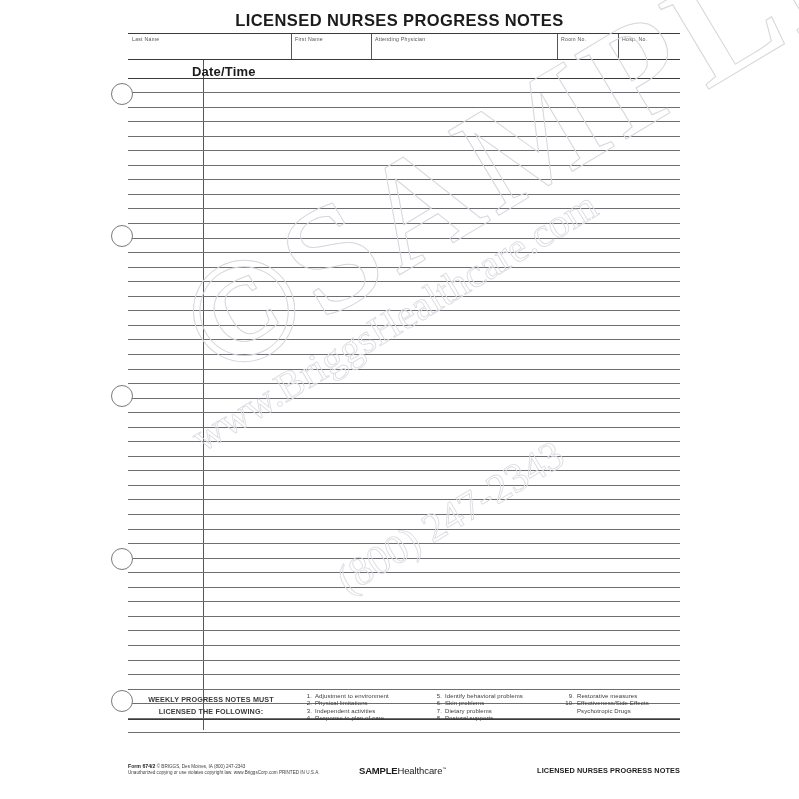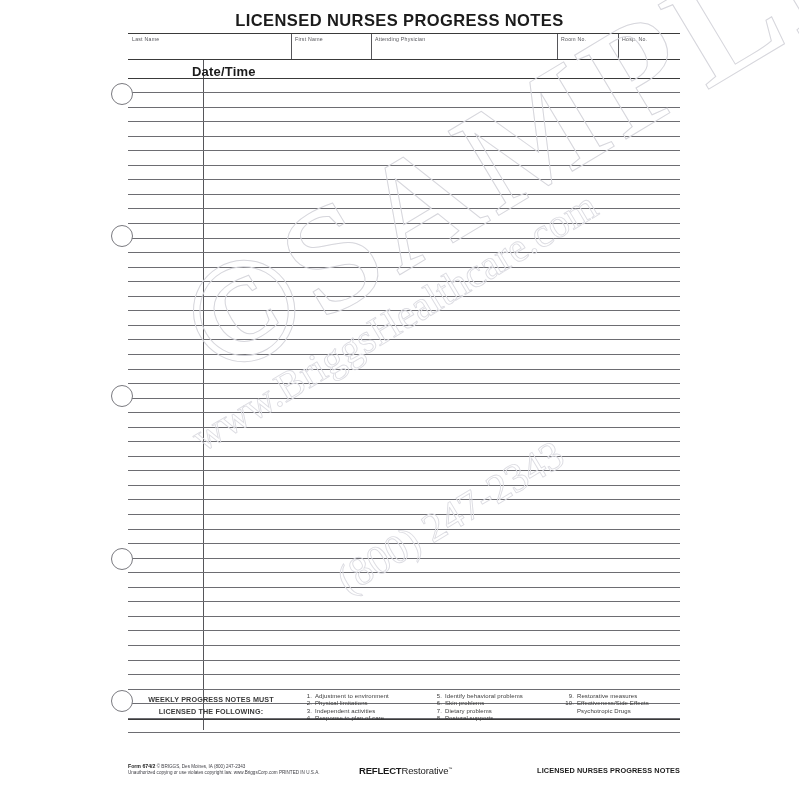--- a/index.html
+++ b/index.html
@@ -372,21 +372,21 @@
   <div id="footer">
     <div id="footer-left">
       <div>
         <span id="footer-form-no">Form 674/2</span>
         <span>© BRIGGS, Des Moines, IA  (800) 247-2343</span>
       </div>
       <div>Unauthorized copying or use violates copyright law.  www.BriggsCorp.com  PRINTED IN U.S.A.</div>
     </div>
 
     <div id="brand-logo">
-      <span id="brand-briggs">REFLECT</span><span id="brand-healthcare">Restorative</span><span id="brand-tm">™</span>
+      <span id="brand-briggs">SAMPLE</span><span id="brand-healthcare">Healthcare</span><span id="brand-tm">™</span>
     </div>
 
     <div id="footer-right">LICENSED NURSES PROGRESS NOTES</div>
   </div>
 
 <div class="punch-hole" style="left: 111px; top: 83px;"></div>
     <div class="punch-hole" style="left: 111px; top: 225px;"></div>
     <div class="punch-hole" style="left: 111px; top: 385px;"></div>
     <div class="punch-hole" style="left: 111px; top: 548px;"></div>
     <div class="punch-hole" style="left: 111px; top: 690px;"></div>

